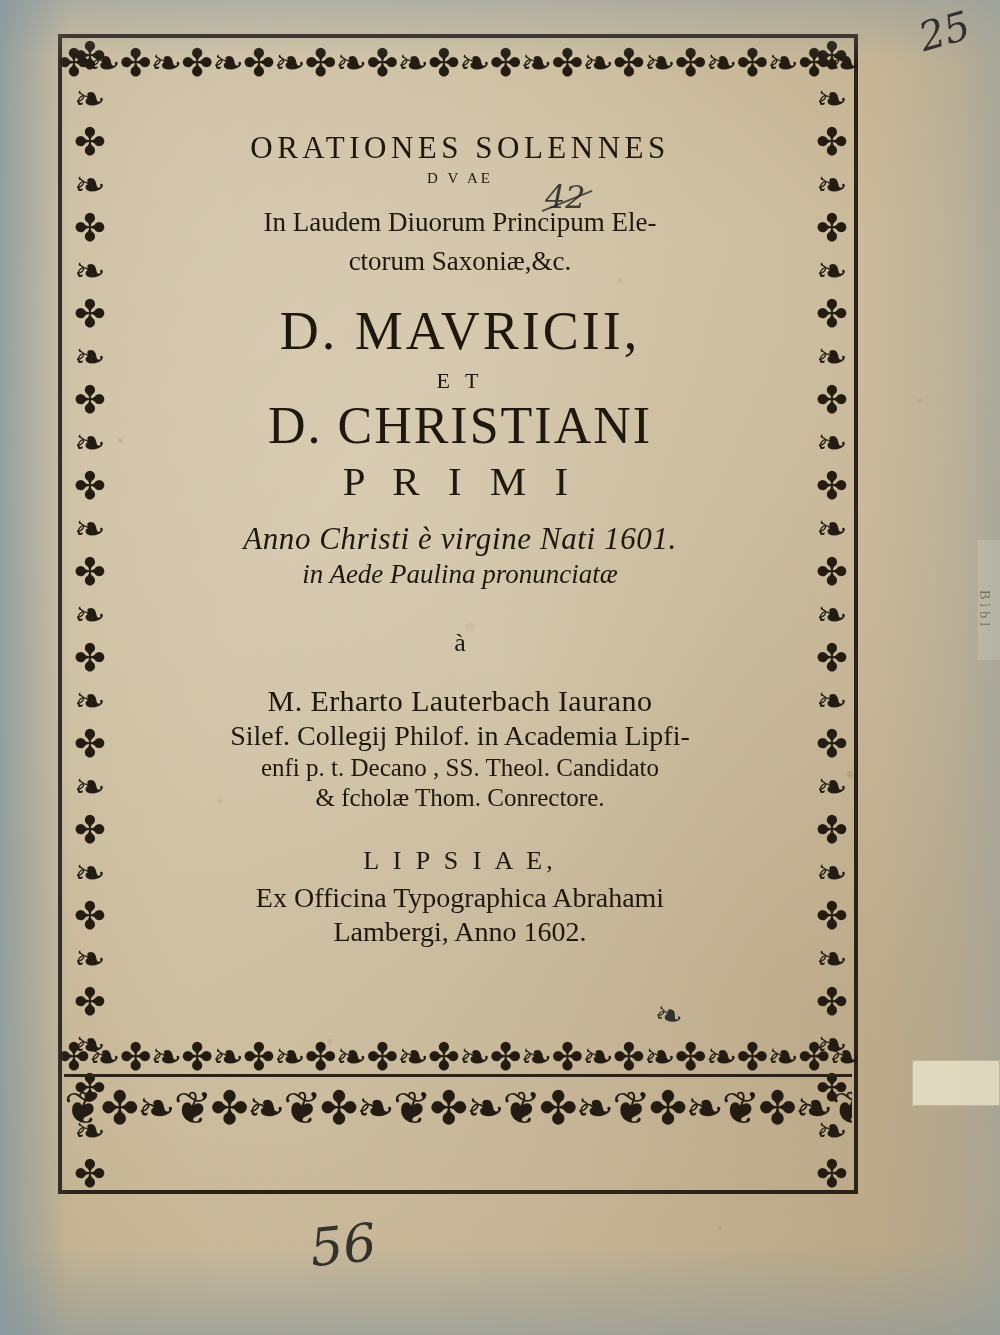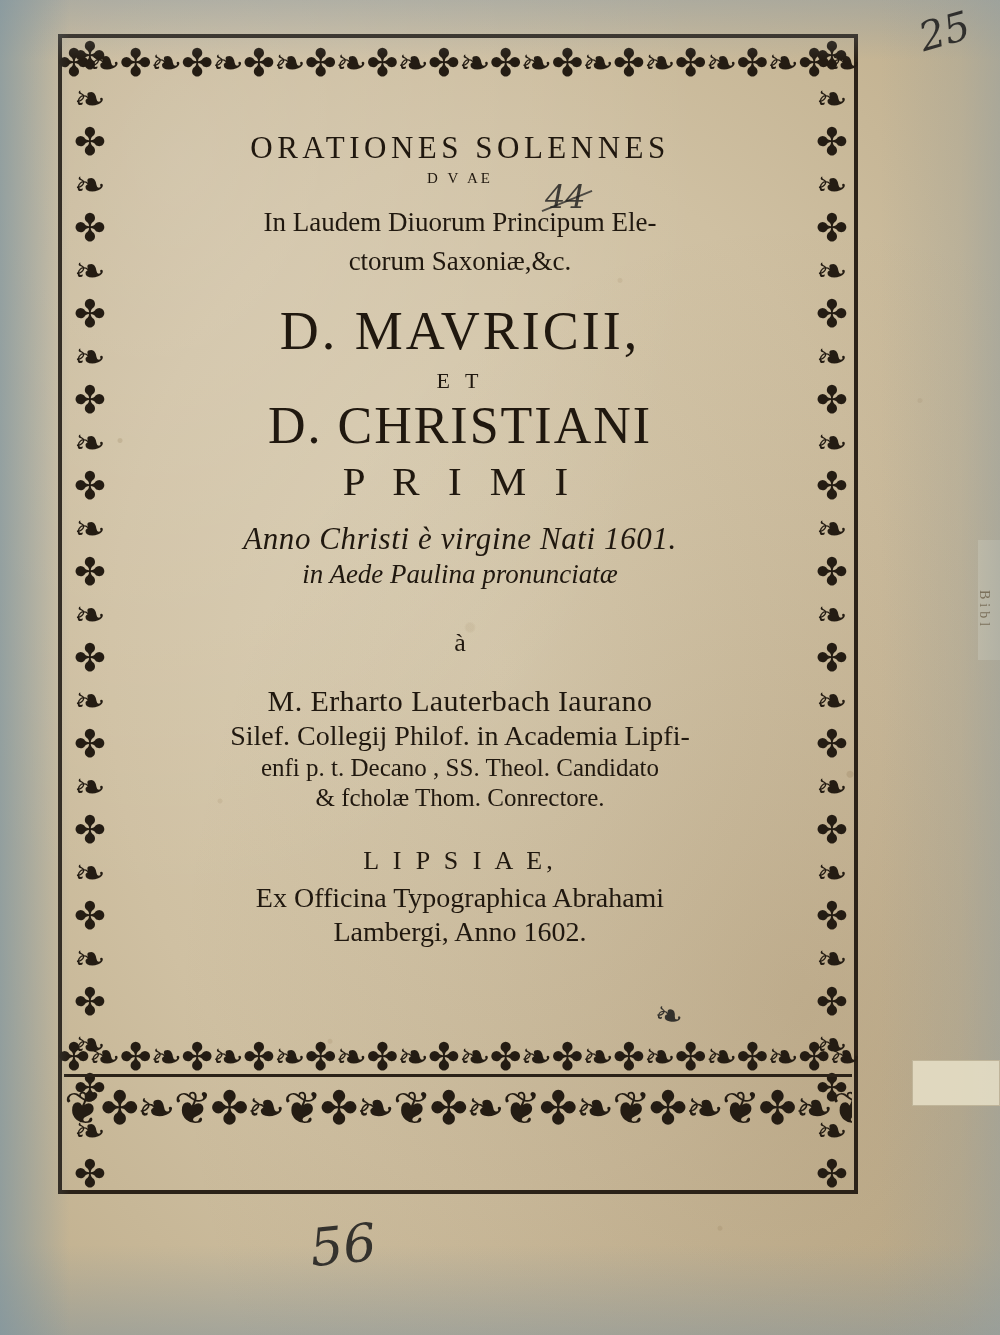--- a/index.html
+++ b/index.html
@@ -310,20 +310,20 @@
     <p class="line l-author">M. Erharto Lauterbach Iaurano</p>
     <p class="line l-auth2">Silef. Collegij Philof. in Academia Lipfi-</p>
     <p class="line l-auth3">enfi p. t. Decano , SS. Theol. Candidato</p>
     <p class="line l-auth4">&amp; fcholæ Thom. Conrectore.</p>
     <p class="line l-lipsiae">L I P S I A E,</p>
     <p class="line l-imp1">Ex Officina Typographica Abrahami</p>
     <p class="line l-imp2">Lambergi, Anno 1602.</p>
   </div>
 
   <div class="hand hand-25">25</div>
-  <div class="hand hand-26">44</div>
+  <div class="hand hand-26">42</div>
   <div class="hand-strike"></div>
   <div class="hand hand-56">56</div>
   <div class="hand hand-flourish">❧</div>
 
   <div class="side-label">Bibl</div>
   <div class="tape"></div>
 </div>
 
 </body></html>

